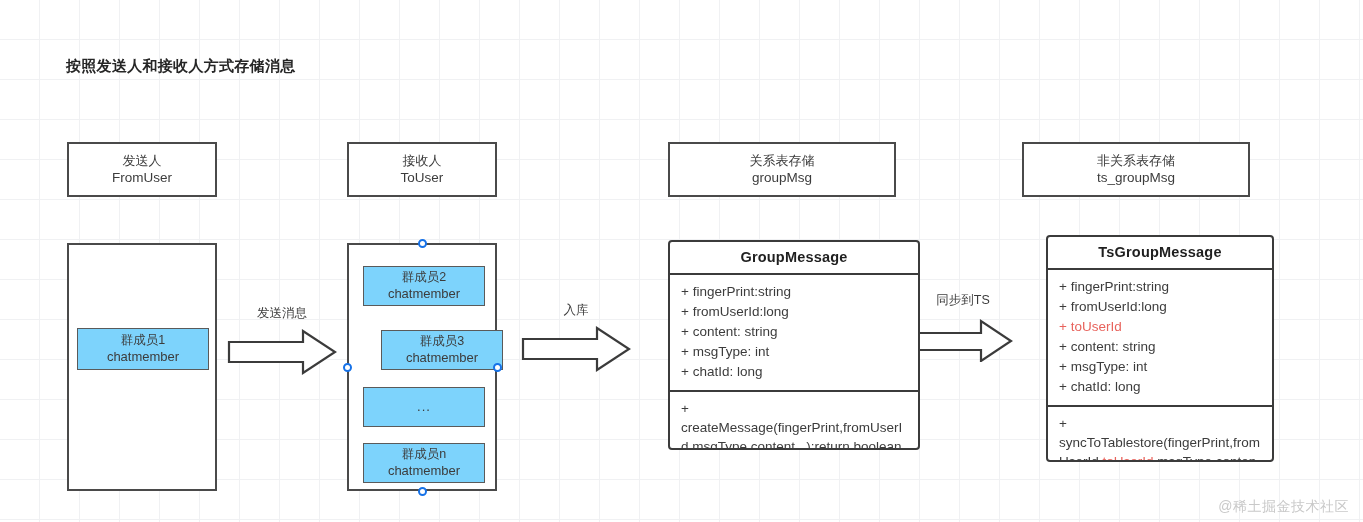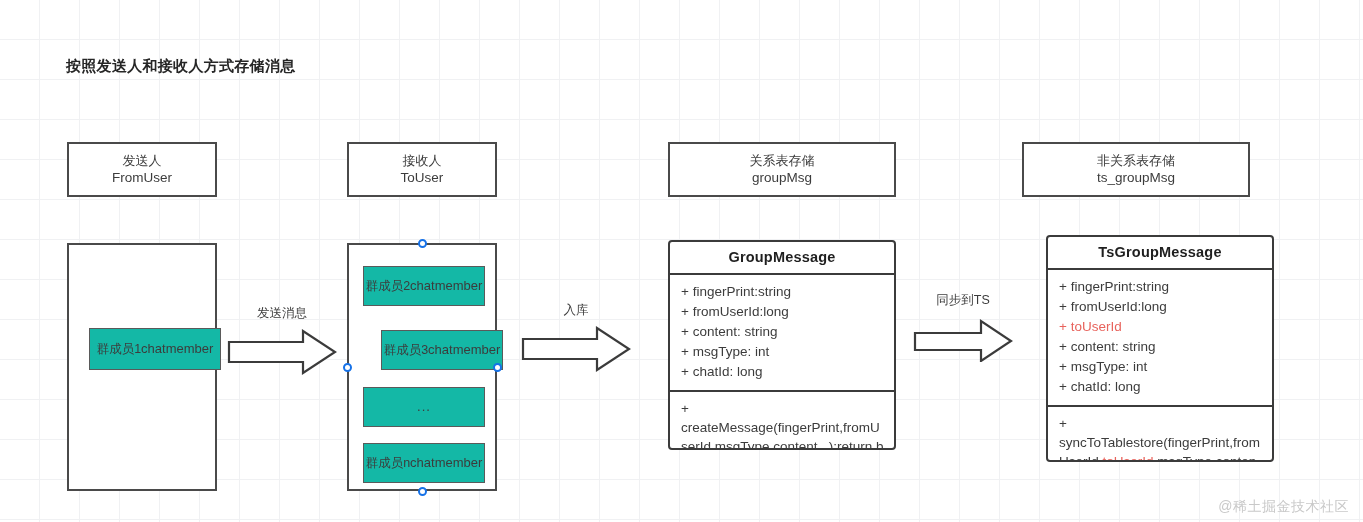--- a/index.html
+++ b/index.html
@@ -61,25 +61,25 @@
 
   
   .container-box {
     background: #ffffff;
     border: 2px solid #4a4a4a;
   }
   .container-box.selected { border-color: #4a4a4a; }
 
   .member-box {
     position: absolute;
-    background: #14b8a6;
+    background: #7dd3fc;
     border: 1.6px solid #5a5a5a;
     box-sizing: border-box;
     display: flex;
-    flex-direction: row;
+    flex-direction: column;
     align-items: center;
     justify-content: center;
     line-height: 1.3;
     color: #3c3c3c;
   }
   .member-box .cn { font-size: 12.5px; }
   .member-box .en { font-size: 13px; }
   .member-box .dots { font-size: 13px; letter-spacing: 1px; }
 
   
@@ -178,21 +178,21 @@
     <span class="cn">关系表存储</span>
     <span class="en">groupMsg</span>
   </div>
 
   <div class="box header-box" style="left:1022px; top:130px; width:228px; height:55px;">
     <span class="cn">非关系表存储</span>
     <span class="en">ts_groupMsg</span>
   </div>
 
   <div class="box container-box" style="left:67px; top:243px; width:150px; height:248px;">
-    <div class="member-box" style="left:20px; top:83px; width:132px; height:42px;">
+    <div class="member-box" style="left:8px; top:83px; width:132px; height:42px;">
       <span class="cn">群成员1</span>
       <span class="en">chatmember</span>
     </div>
   </div>
 
   <div class="box container-box selected" style="left:347px; top:243px; width:150px; height:248px;">
     <div class="member-box" style="left:14px; top:21px; width:122px; height:40px;">
       <span class="cn">群成员2</span>
       <span class="en">chatmember</span>
     </div>
@@ -228,21 +228,21 @@
     </svg>
   </div>
 
   <div class="arrow-group" style="left:913px; top:292px; width:100px; height:66px;">
     <div class="arrow-label">同步到TS</div>
     <svg class="arrow-svg" width="100" height="46" viewBox="0 0 100 46">
       <polygon points="2,17 68,17 68,5 98,25 68,45 68,34 2,34" fill="#ffffff" stroke="#3b3b3b" stroke-width="2.2" stroke-linejoin="miter"></polygon>
     </svg>
   </div>
 
-  <div class="uml" style="left:668px; top:240px; width:228px; height:210px;">
+  <div class="uml" style="left:668px; top:240px; width:252px; height:210px;">
     <div class="uml-title">GroupMessage</div>
     <div class="uml-attrs">
       <div class="attr">+ fingerPrint:string</div>
       <div class="attr">+ fromUserId:long</div>
       <div class="attr">+ content: string</div>
       <div class="attr">+ msgType: int</div>
       <div class="attr">+ chatId: long</div>
     </div>
     <div class="uml-methods">
       <span class="plus">+</span>

